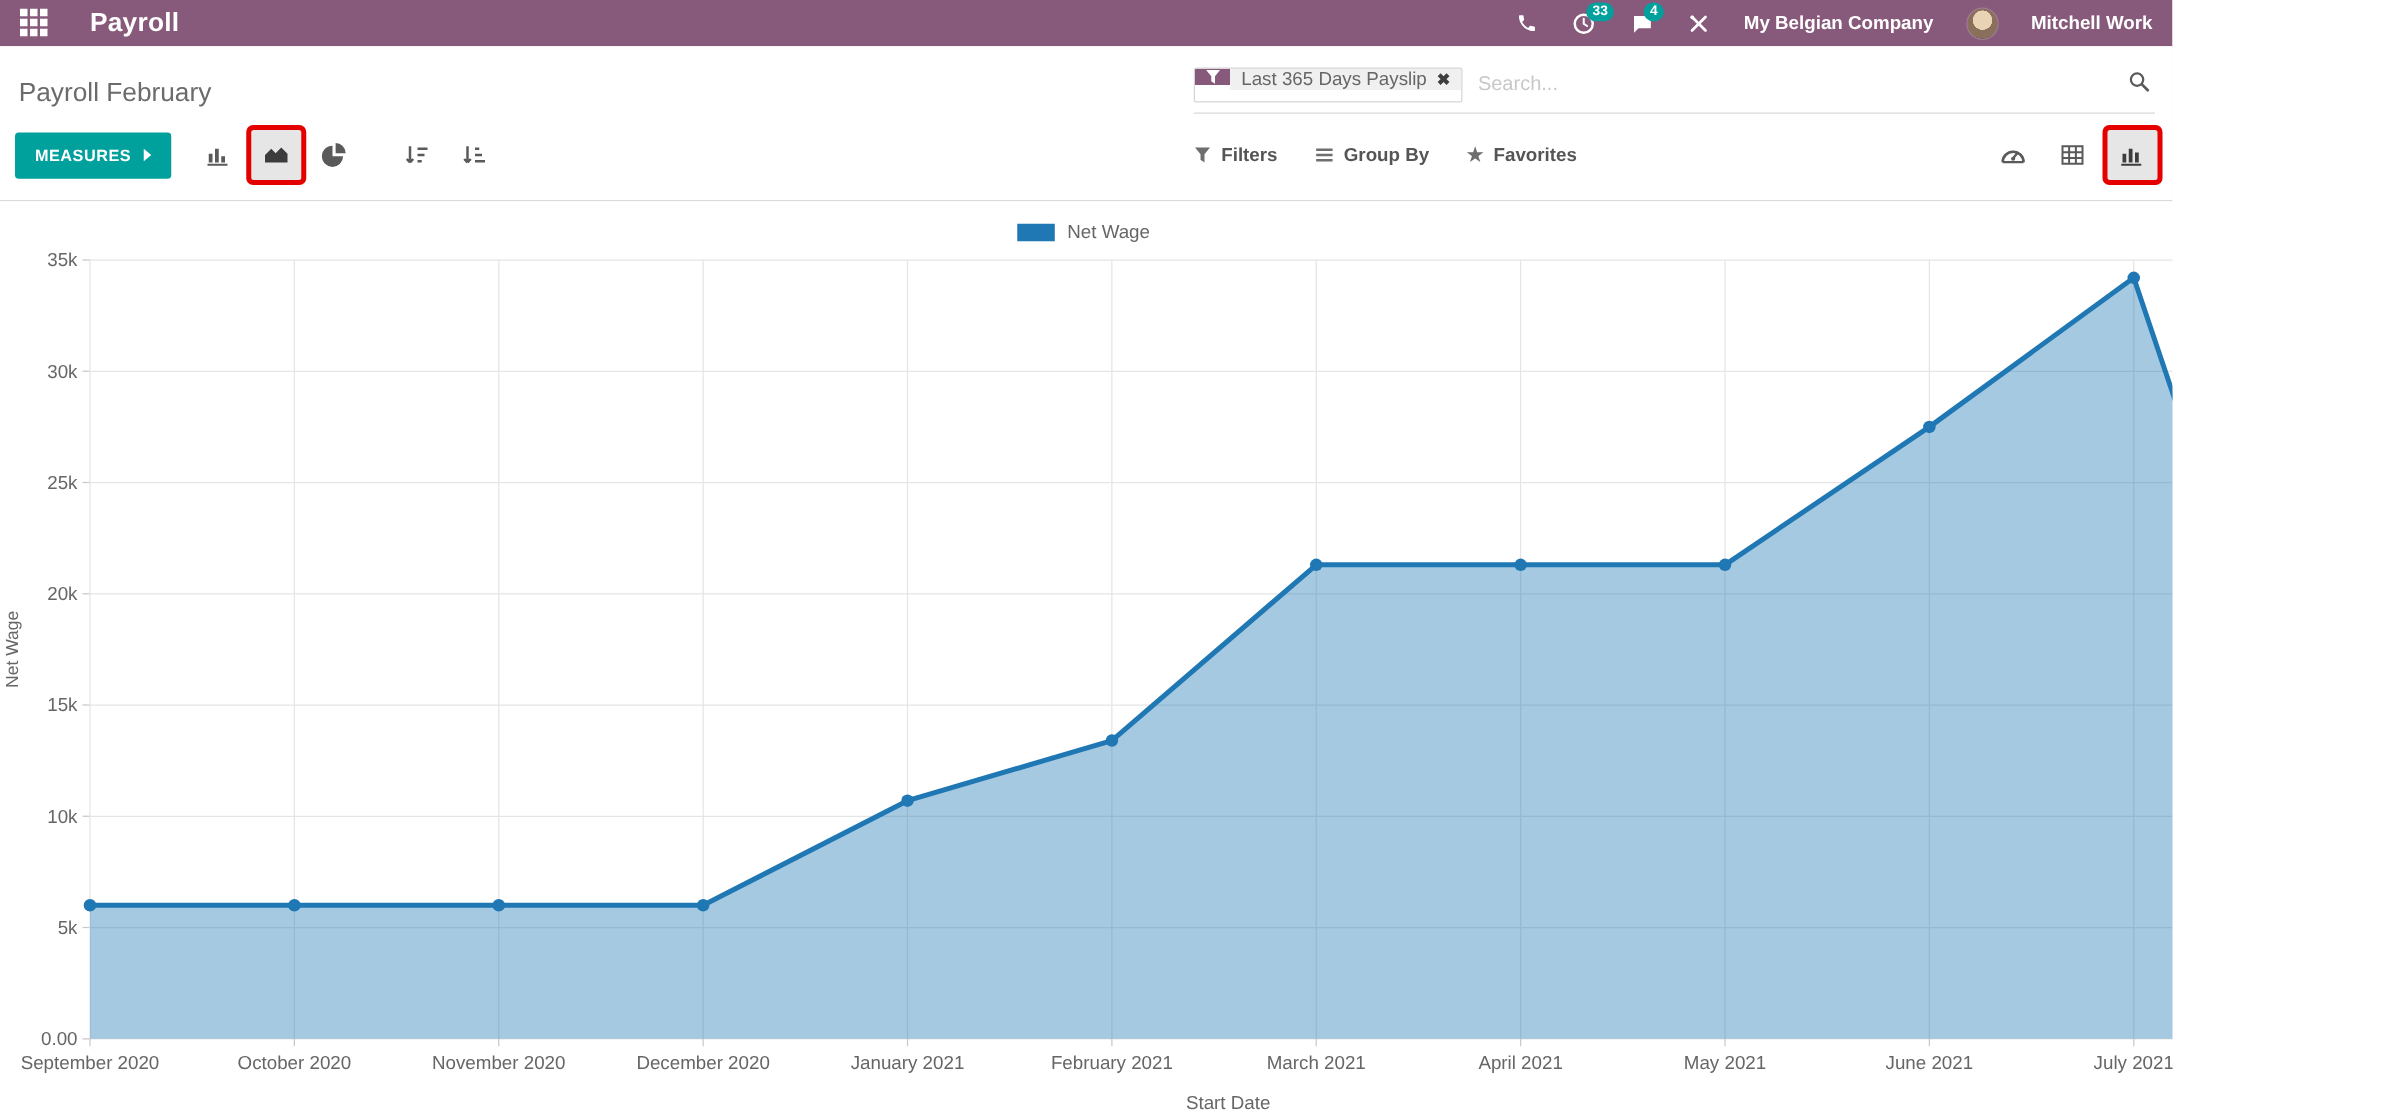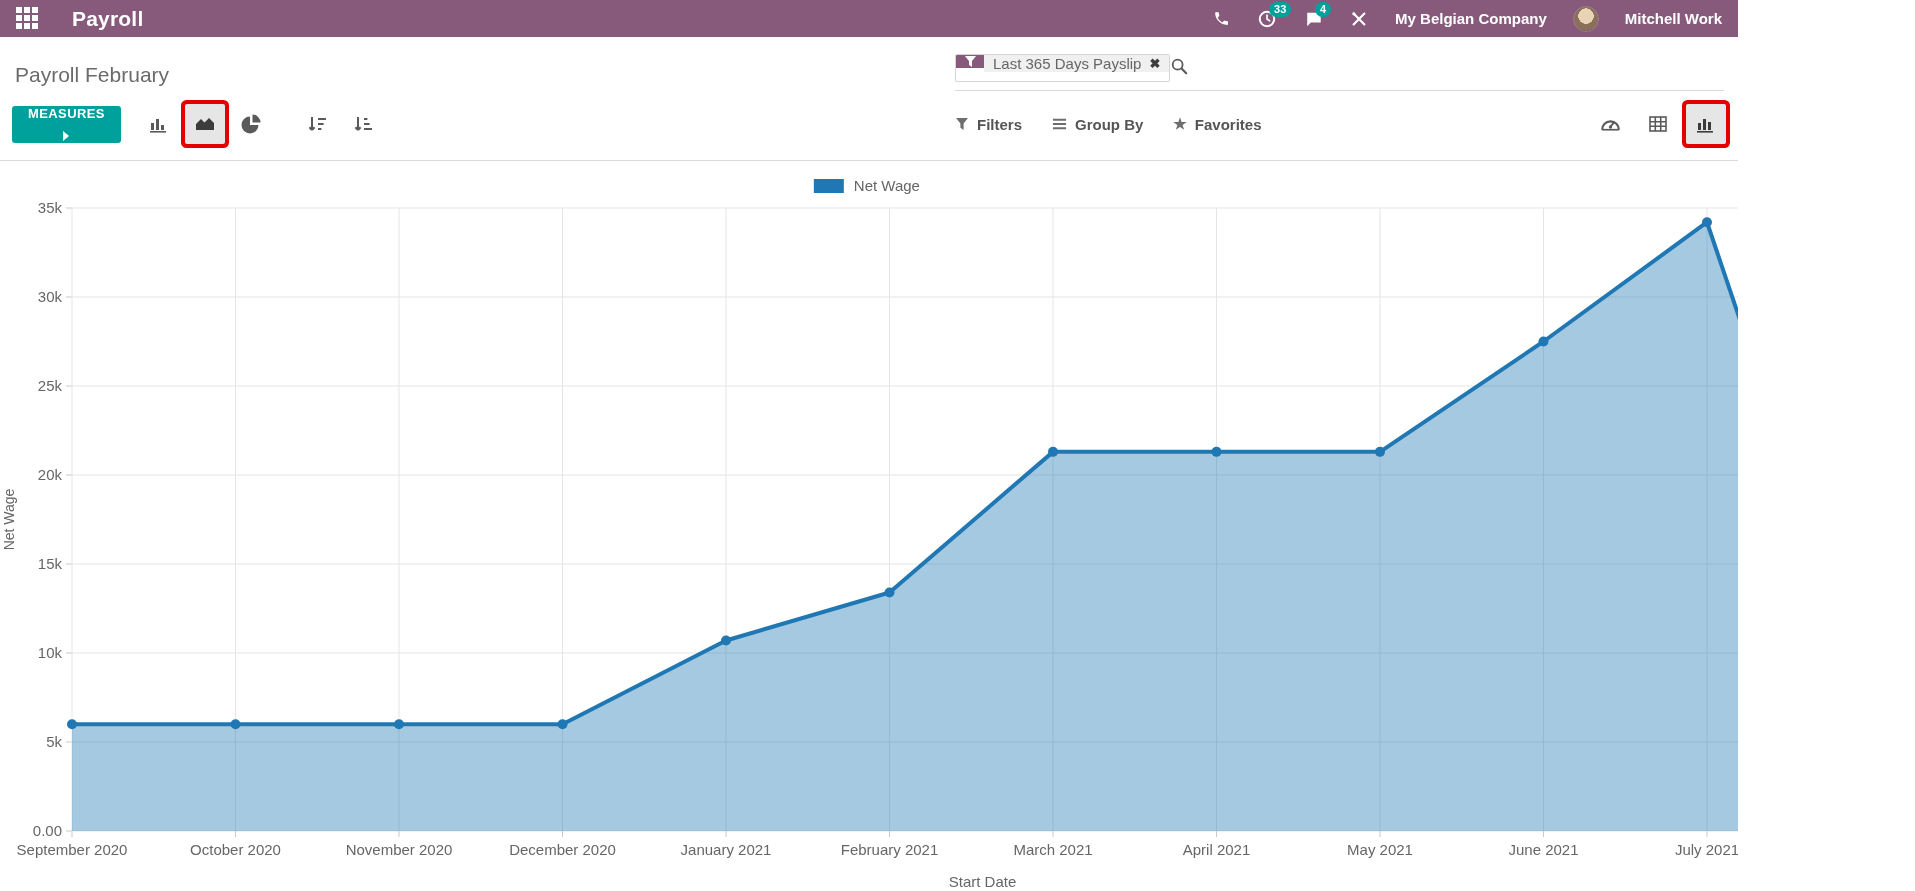--- a/index.html
+++ b/index.html
@@ -37,21 +37,21 @@
   .facet-label { font-size:15px; color:#666; white-space:nowrap; }
   .facet-remove { font-size:13px; color:#3e3e3e; cursor:pointer; font-weight:bold; }
   .search-input { flex:1; border:none; outline:none; font-size:16px; color:#555; padding:0 12px;
                   background:transparent; font-family:"Liberation Sans", sans-serif; }
   .search-input::placeholder { color:#c8c8c8; }
   .search-glass { cursor:pointer; margin-right:4px; }
 
   .toolbar { position:absolute; left:0; right:0; top:62px; height:50px; display:flex; align-items:center; }
   .measures-btn { margin-left:12px; height:37px; background:#00A09D; color:#fff; border:none; border-radius:3px;
                   font-size:13px; font-weight:bold; letter-spacing:.4px; padding:0 16px; cursor:pointer;
-                  display:flex; align-items:center; gap:10px; font-family:"Liberation Sans", sans-serif;flex-direction:column; }
+                  display:flex; align-items:center; gap:10px; font-family:"Liberation Sans", sans-serif; }
   .caret-right { width:0; height:0; border-left:6px solid #fff; border-top:5px solid transparent; border-bottom:5px solid transparent; }
   .icon-btn { width:40px; height:40px; border:none; background:transparent; display:flex; align-items:center;
               justify-content:center; cursor:pointer; color:#5a5a5a; border-radius:2px; }
   .icon-btn.active { background:#e6e6e6; color:#3c3c3c; }
   .icon-btn.annotated { box-shadow:0 0 0 4px #e50000; }
   .viewgroup-left { display:flex; align-items:center; gap:6px; margin-left:18px; }
   .viewgroup-left .gap { width:14px; }
   .search-menus { position:absolute; left:955px; display:flex; align-items:center; gap:30px; }
   .menu-toggle { display:flex; align-items:center; gap:8px; font-size:15px; color:#555; font-weight:bold; cursor:pointer; background:none; border:none; font-family:"Liberation Sans", sans-serif; }
   .menu-toggle .star { color:#6e6e6e; font-size:15px; }
@@ -124,20 +124,21 @@
         <span class="facet-icon">
           <svg width="13" height="13" viewBox="0 0 14 14" fill="#fff">
               <path d="M1 1h12L8.6 6.4V13L5.4 10.8V6.4L1 1z"></path>
             </svg>
         </span>
         <span class="facet-body">
           <span class="facet-label">Last 365 Days Payslip</span>
           <span class="facet-remove">✖</span>
         </span>
       </div>
+      <input class="search-input" type="text" placeholder="Search..." style="">
       <span class="search-glass">
         <svg width="18" height="18" viewBox="0 0 20 20">
             <circle cx="8.5" cy="8.5" r="5.5" fill="none" stroke="#5a5a5a" stroke-width="2"></circle>
             <path d="M12.8 12.8L18 18" stroke="#5a5a5a" stroke-width="2.4" stroke-linecap="round"></path>
           </svg>
       </span>
     </div>
 
     <div class="toolbar">
       <button class="measures-btn">

